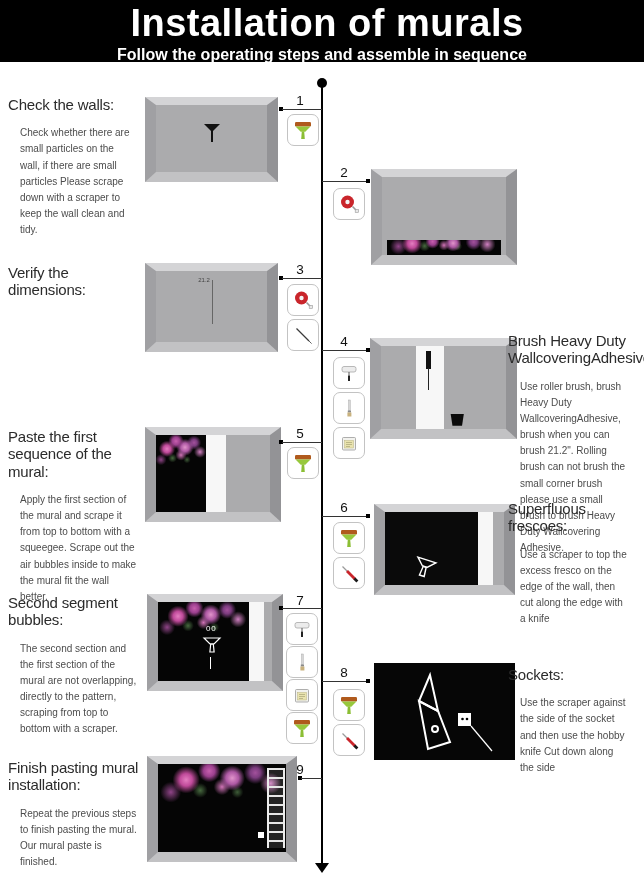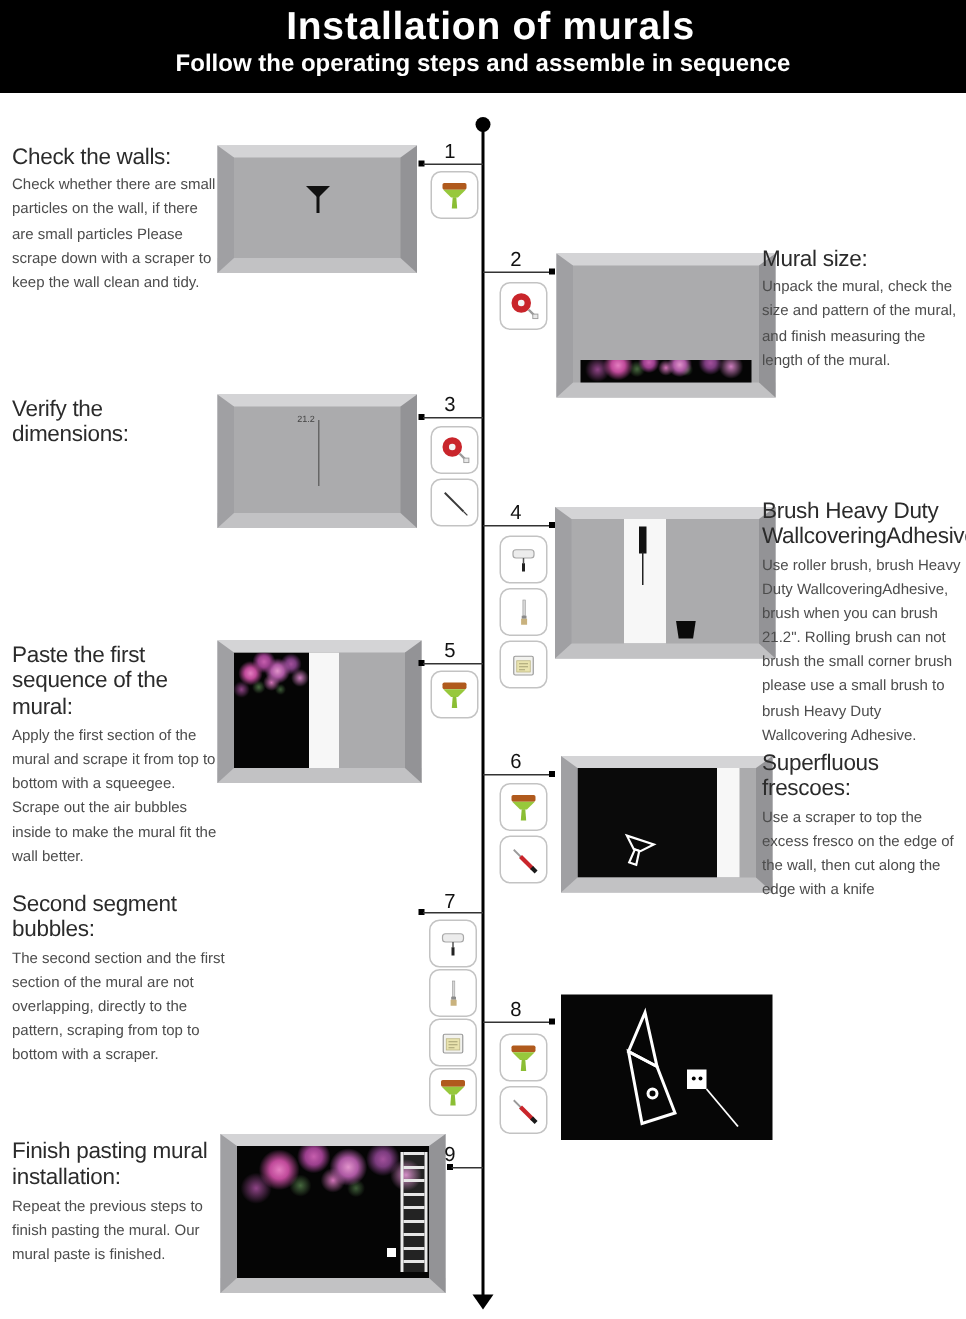--- a/index.html
+++ b/index.html
@@ -1,30 +1,30 @@
 <!DOCTYPE html>
 <html><head>
 <meta charset="utf-8">
 <style>
   html,body{margin:0;padding:0;background:#fff;}
   #page{position:relative;width:644px;height:879px;background:#fff;overflow:hidden;
         font-family:"Liberation Sans",sans-serif;}
   
   .hdr{position:absolute;left:0;top:0;width:644px;height:62px;background:#000;color:#fff;text-align:center;}
-  .hdr h1{margin:2px 0 0;font-size:26px;font-weight:600;letter-spacing:0.5px;padding-left:10px;}
+  .hdr h1{margin:2px 0 0;font-size:38px;font-weight:600;letter-spacing:0.5px;padding-left:10px;}
   .hdr h2{margin:1px 0 0;font-size:16px;font-weight:700;}
   
   .tline{position:absolute;left:321px;top:83px;width:2px;height:782px;background:#000;}
   .tdot{position:absolute;left:317px;top:78px;width:10px;height:10px;border-radius:50%;background:#000;}
   .tarrow{position:absolute;left:315px;top:863px;width:0;height:0;
           border-left:7px solid transparent;border-right:7px solid transparent;border-top:10px solid #000;}
   
   .txt{position:absolute;}
   .step-title{margin:0 0 3px;font-size:15px;font-weight:400;color:#2b2b2b;line-height:1.15;letter-spacing:-0.2px;}
-  .step-desc{margin:0;font-size:10px;line-height:1.62;color:#4c4c4c;}
+  .step-desc{margin:12px;font-size:10px;line-height:1.62;color:#4c4c4c;}
   
   .conn{position:absolute;height:1px;background:#333;}
   .dot{position:absolute;width:4px;height:4px;background:#000;}
   .num{position:absolute;width:24px;text-align:center;font-size:13.5px;color:#111;}
   
   .tool{position:absolute;width:30px;height:30px;border:1px solid #c3c3c3;border-radius:7px;
         display:flex;align-items:center;justify-content:center;background:#fff;}
   .tool svg{width:22px;height:22px;}
   
   .room{position:absolute;box-sizing:border-box;border-style:solid;
@@ -146,24 +146,20 @@
   <div class="tool" style="left:333px;top:188px">
       <svg viewBox="0 0 22 22">
         <use href="#i-tape"></use>
       </svg>
     </div>
   <div class="room" style="left:371px;top:169px;width:146px;height:96px">
     <div class="wall">
       <div class="mural" style="position:absolute;left:4%;right:4%;bottom:-7px;height:20px;border-bottom:2px solid #e8e8e8"></div>
     </div>
   </div>
-  <div class="txt" style="left:508px;top:164px;width:132px">
-    <h3 class="step-title">Mural size:</h3>
-    <p class="step-desc">Unpack the mural, check the size and pattern of the mural, and finish measuring the length of the mural.</p>
-  </div>
 
   <div class="txt" style="left:8px;top:264px;width:142px">
     <h3 class="step-title">Verify the dimensions:</h3>
   </div>
   <div class="room" style="left:145px;top:263px;width:133px;height:89px">
     <div class="wall">
       <div class="vline"></div>
       <div class="mlabel" style="left:38%;top:9%">21.2</div>
     </div>
   </div>
@@ -254,20 +250,31 @@
     </div>
   </div>
   <div class="txt" style="left:508px;top:500px;width:134px">
     <h3 class="step-title">Superfluous frescoes:</h3>
     <p class="step-desc">Use a scraper to top the excess fresco on the edge of the wall, then cut along the edge with a knife</p>
   </div>
 
   <div class="txt" style="left:8px;top:594px;width:144px">
     <h3 class="step-title">Second segment bubbles:</h3>
     <p class="step-desc">The second section and the first section of the mural are not overlapping, directly to the pattern, scraping from top to bottom with a scraper.</p>
+  </div>
+  <div class="room" style="left:147px;top:594px;width:136px;height:97px">
+    <div class="wall">
+      <div class="mural" style="position:absolute;left:0;top:0;width:80%;height:100%"></div>
+      <div class="wstrip" style="left:80%;width:13%"></div>
+      <div class="img-label" style="left:42%;top:28%">00</div>
+      <svg style="position:absolute;left:38%;top:42%;width:22px;height:22px" viewBox="0 0 22 22">
+          <use href="#i-squeegee-outline"></use>
+        </svg>
+      <div style="position:absolute;left:46%;top:70%;width:1px;height:12px;background:#fff"></div>
+    </div>
   </div>
   <div class="num" style="left:288px;top:593px">7</div>
   <div class="dot" style="left:279px;top:606px"></div>
   <div class="conn" style="left:282px;top:608px;width:40px"></div>
   <div class="tool" style="left:286px;top:613px">
       <svg viewBox="0 0 22 22">
         <use href="#i-roller"></use>
       </svg>
     </div>
   <div class="tool" style="left:286px;top:646px">
@@ -305,20 +312,24 @@
         <path d="M56 12 L45 38 L64 48 Z"></path>
         <path d="M45 38 L54 86 L76 79 L64 48 Z"></path>
         <circle cx="61" cy="66" r="3"></circle>
       </g>
       <rect x="84" y="50" width="13" height="13" fill="#fff"></rect>
       <circle cx="88.5" cy="56" r="1.3" fill="#000"></circle>
       <circle cx="93" cy="56" r="1.3" fill="#000"></circle>
       <path d="M97 63 L118 88" stroke="#fff" stroke-width="1.2"></path>
     </svg>
   </div>
+  <div class="txt" style="left:508px;top:666px;width:133px">
+    <h3 class="step-title">Sockets:</h3>
+    <p class="step-desc">Use the scraper against the side of the socket and then use the hobby knife Cut down along the side</p>
+  </div>
 
   <div class="txt" style="left:8px;top:759px;width:142px">
     <h3 class="step-title">Finish pasting mural installation:</h3>
     <p class="step-desc">Repeat the previous steps to finish pasting the mural. Our mural paste is finished.</p>
   </div>
   <div class="room" style="left:147px;top:756px;width:150px;height:106px">
     <div class="wall">
       <div class="mural" style="position:absolute;inset:0"></div>
       <div class="socket" style="right:17%;bottom:16%;width:6px;height:6px"></div>
       <div class="ladder"></div>

